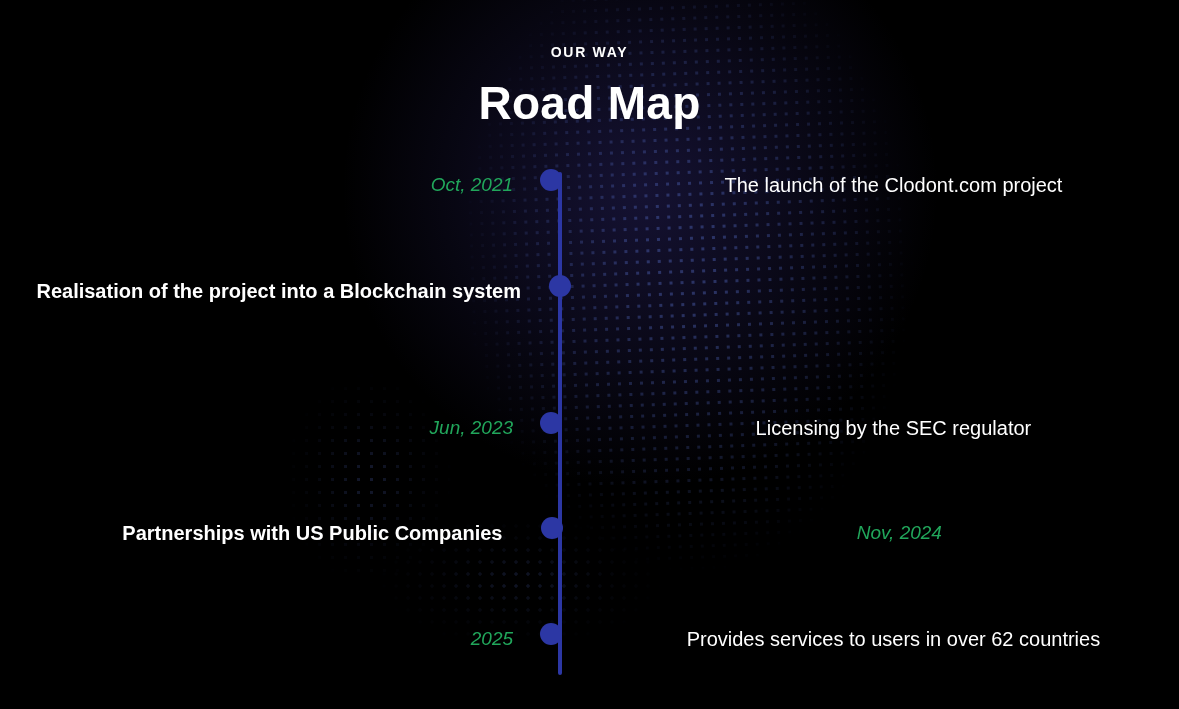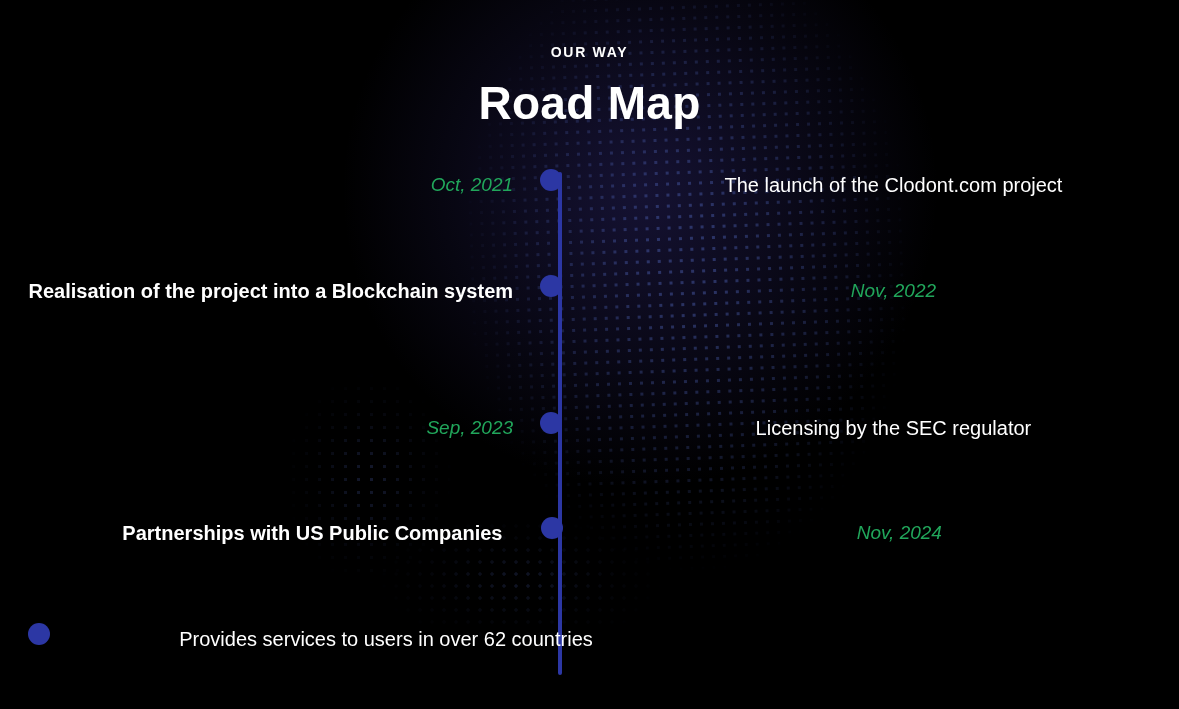--- a/index.html
+++ b/index.html
@@ -197,28 +197,25 @@
       </div>
     </div>
 
     <div class="tl-row" style="top:276px;">
       <div class="tl-left">
         <span class="desc bold-left">Realisation of the project into a Blockchain system</span>
       </div>
       <div class="tl-node">
         <div class="dot"></div>
       </div>
-      <div class="tl-right right-pad">
-        <span class="date">Nov, 2022</span>
-      </div>
     </div>
 
     <div class="tl-row" style="top:413px;">
       <div class="tl-left">
-        <span class="date">Sep, 2023</span>
+        <span class="date">Jun, 2023</span>
       </div>
       <div class="tl-node">
         <div class="dot"></div>
       </div>
       <div class="tl-right right-pad">
         <span class="desc">Licensing by the SEC regulator</span>
       </div>
     </div>
 
     <div class="tl-row" style="top:518px;gap:12px;">
@@ -227,20 +224,23 @@
       </div>
       <div class="tl-node">
         <div class="dot"></div>
       </div>
       <div class="tl-right right-pad">
         <span class="date">Nov, 2024</span>
       </div>
     </div>
 
     <div class="tl-row" style="top:624px;">
+      <div class="tl-left">
+        <span class="date">2025</span>
+      </div>
       <div class="tl-node">
         <div class="dot"></div>
       </div>
       <div class="tl-right right-pad">
         <span class="desc">Provides services to users in over 62 countries</span>
       </div>
     </div>
   </div>
 
 </div>

